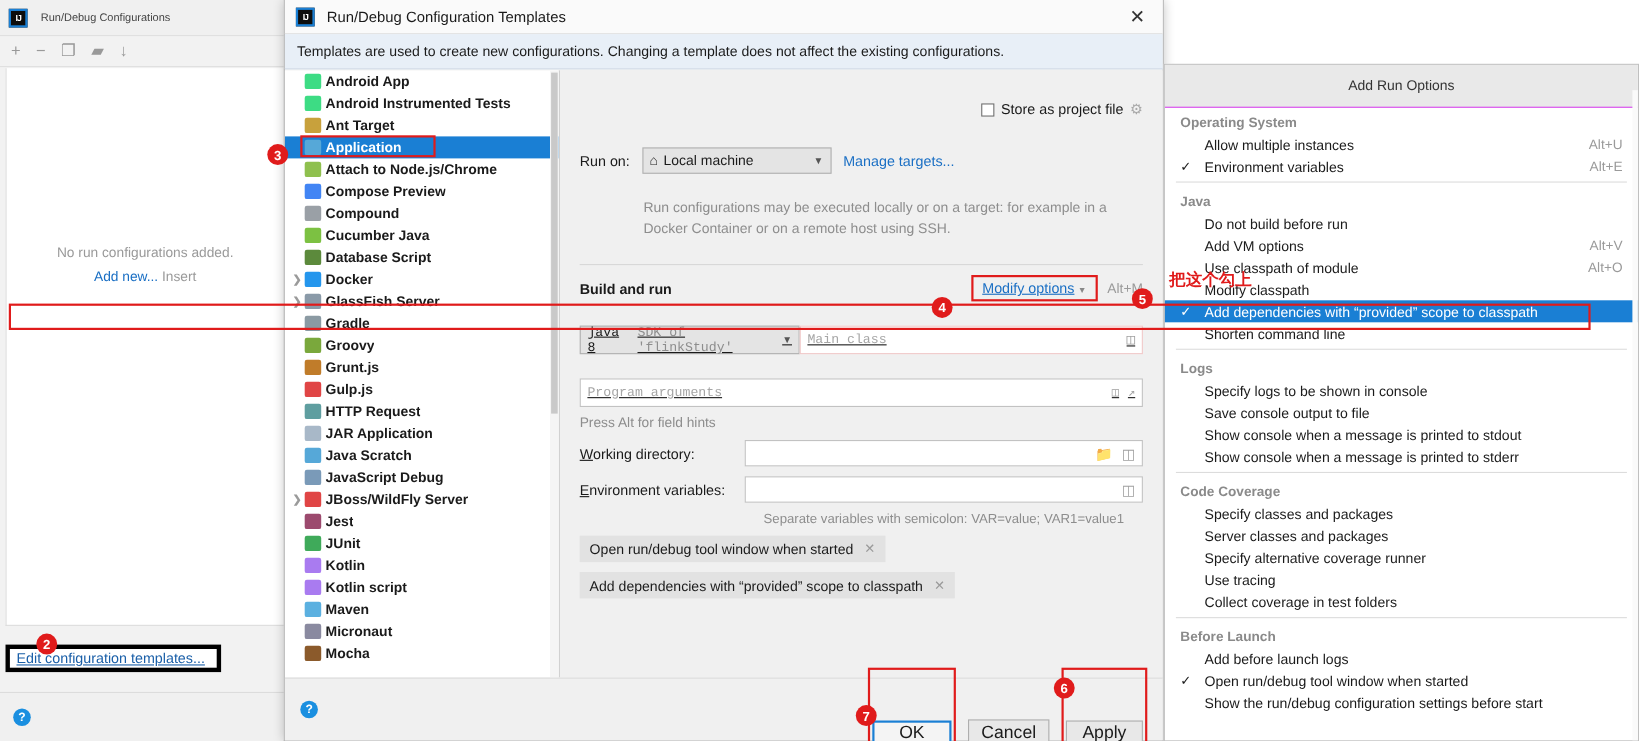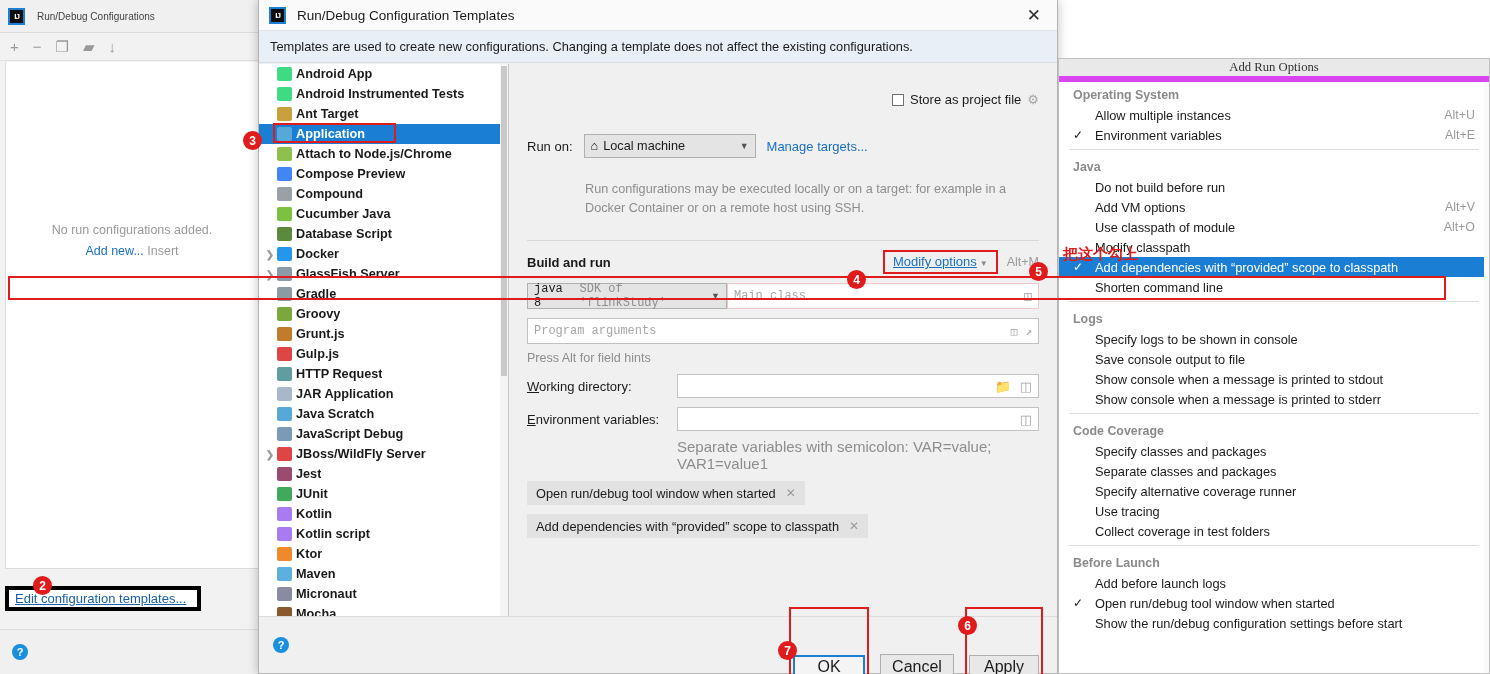--- a/index.html
+++ b/index.html
@@ -128,21 +128,21 @@
   #build-title { font-size:13px; font-weight:bold; }
   #modify-wrap { margin-left:auto; display:flex; align-items:center; gap:9px; }
   #modify-options {
     color:#1a6fc4; font-size:13px; border:2px solid #e01b1b;
     padding:2px 8px 3px; text-decoration:none;
   }
   #modify-options u { text-decoration:underline; }
   #modify-arrow { color:#888; font-size:8px; margin-left:3px; }
   #modify-shortcut { color:#9a9a9a; font-size:12.5px; }
 
-  .fld-row { display:flex; align-items:center; margin-top:9px; }
+  .fld-row { display:flex; align-items:center; margin-top:22px;text-decoration:underline; }
   #sdk-combo {
     width:200px; height:26px; background:#e4e4e4; border:1px solid #b0b0b0;
     display:flex; align-items:center; padding:0 6px;
     font-family:"Liberation Mono", monospace; font-size:12px;
   }
   #sdk-combo .dim { color:#8d8d8d; margin-left:4px; }
   #sdk-combo .caret { margin-left:auto; color:#555; font-size:9px; font-family:"Liberation Sans",sans-serif;}
   #mainclass {
     flex:1; height:26px; background:#fff; border:1px solid #f0c8c8;
     display:flex; align-items:center; padding:0 6px;
@@ -156,21 +156,21 @@
   }
   #progargs .ico2 { color:#a0a0a0; font-size:11px; margin-left:8px; }
   #hint { color:#8d8d8d; font-size:12.5px; margin-top:7px; }
   .lbl-fld { display:flex; align-items:center; margin-top:9px; gap:0; }
   .lbl-fld .lab { width:150px; font-size:13px; }
   .lbl-fld .lab u { text-decoration:underline; }
   .lbl-fld .inp {
     flex:1; height:24px; background:#fff; border:1px solid #c2c2c2;
     display:flex; align-items:center; padding:0 6px;
   }
-  #sep-hint { color:#8d8d8d; font-size:15px; margin-top:7px; margin-left:150px; }
+  #sep-hint { color:#8d8d8d; font-size:12px; margin-top:7px; margin-left:150px;text-align:center; }
   .chip {
     display:inline-flex; align-items:center; height:24px;
     background:#e2e2e2; padding:0 9px; font-size:12.8px; margin-top:9px;
   }
   .chip .x { color:#9a9a9a; margin-left:10px; font-size:12px; }
 
   
   #dlg-footer {
     position:absolute; left:0; right:0; bottom:0; height:57px;
     background:#f0f0f0; border-top:1px solid #dcdcdc;
@@ -185,23 +185,23 @@
   #btn-ok { border:2px solid #1a7fd4; background:#f4f4f4; min-width:72px; height:24px; }
   #btn-apply-wrap { border:2px solid #e01b1b; padding:2px; }
   #btn-apply { min-width:70px; height:24px; }
 
   
   #menu {
     position:absolute; right:0; top:58px; width:432px; bottom:0;
     background:#fff; border:1px solid #c0c0c0;
   }
   #menu-title {
-    height:23px; background:#e9e9e9; border-bottom:6px solid #d946ef;
+    height:39px; background:#e9e9e9; border-bottom:1px solid #d946ef;
     display:flex; align-items:center; justify-content:center;
-    font-size:12.7px; color:#333;font-family:Liberation Serif, serif;
+    font-size:12.7px; color:#333;
   }
   .mgroup { font-size:12.4px; font-weight:bold; color:#8a8a8a; padding:6px 0 3px 14px; }
   .mitem {
     height:20px; display:flex; align-items:center;
     padding-left:14px; padding-right:14px; font-size:12.8px;
   }
   .mitem .ck { width:22px; flex:none; font-size:12px; }
   .mitem .mtxt { flex:1; }
   .mitem .msc { color:#9a9a9a; font-size:12.4px; }
   .mitem.sel { background:#1a7fd4; color:#fff; }
@@ -384,25 +384,20 @@
           </div>
           <div class="tree-row">
             <span class="tw"></span>
             <span class="ti" style="background: rgb(169, 123, 240); border-radius: 2px;"></span>
             <span class="tlabel">Kotlin</span>
           </div>
           <div class="tree-row">
             <span class="tw"></span>
             <span class="ti" style="background: rgb(169, 123, 240); border-radius: 2px;"></span>
             <span class="tlabel">Kotlin script</span>
-          </div>
-          <div class="tree-row">
-            <span class="tw"></span>
-            <span class="ti" style="background: rgb(240, 137, 42); border-radius: 2px;"></span>
-            <span class="tlabel">Ktor</span>
           </div>
           <div class="tree-row">
             <span class="tw"></span>
             <span class="ti" style="background: rgb(91, 176, 224); border-radius: 2px;"></span>
             <span class="tlabel">Maven</span>
           </div>
           <div class="tree-row">
             <span class="tw"></span>
             <span class="ti" style="background: rgb(138, 138, 160); border-radius: 2px;"></span>
             <span class="tlabel">Micronaut</span>
@@ -586,21 +581,21 @@
       </div>
       <div class="msep"></div>
       <div class="mgroup">Code Coverage</div>
       <div class="mitem">
         <span class="ck"></span>
         <span class="mtxt">Specify classes and packages</span>
         <span class="msc"></span>
       </div>
       <div class="mitem">
         <span class="ck"></span>
-        <span class="mtxt">Separate classes and packages</span>
+        <span class="mtxt">Server classes and packages</span>
         <span class="msc"></span>
       </div>
       <div class="mitem">
         <span class="ck"></span>
         <span class="mtxt">Specify alternative coverage runner</span>
         <span class="msc"></span>
       </div>
       <div class="mitem">
         <span class="ck"></span>
         <span class="mtxt">Use tracing</span>

